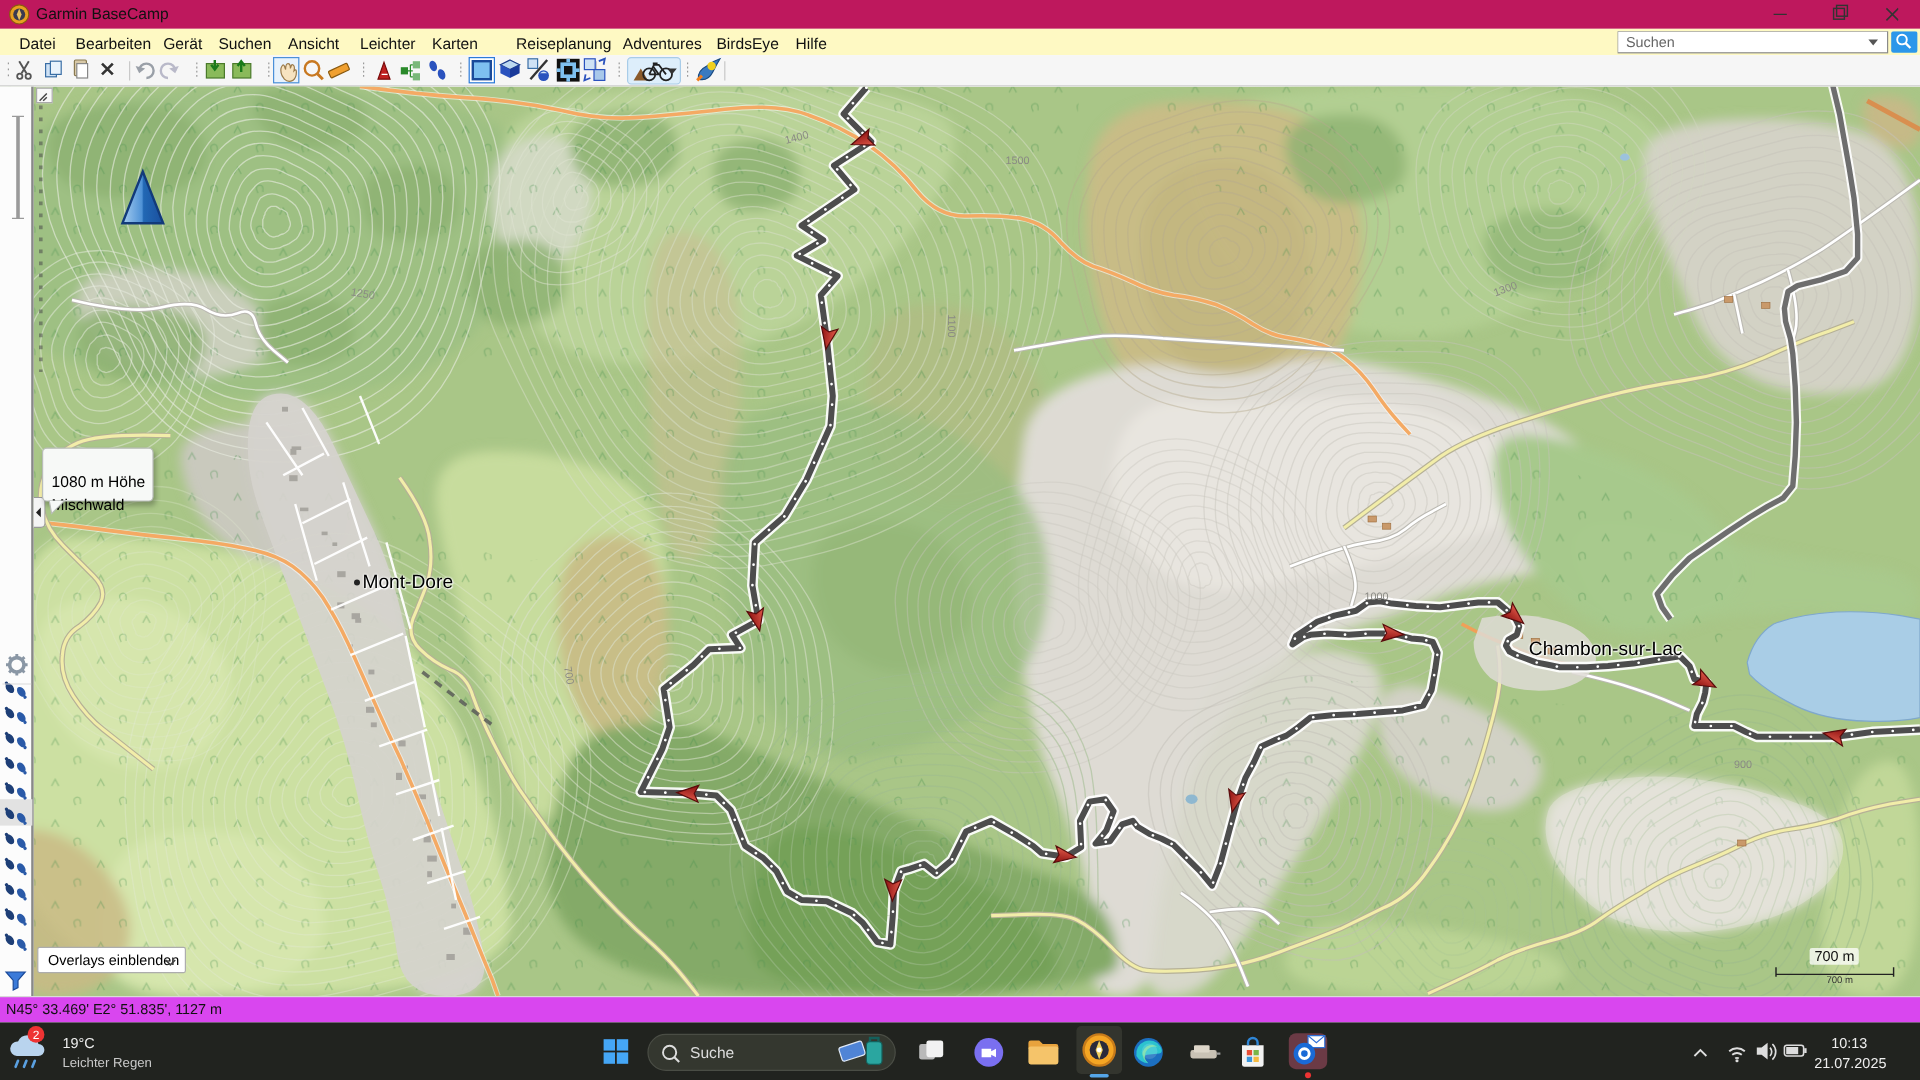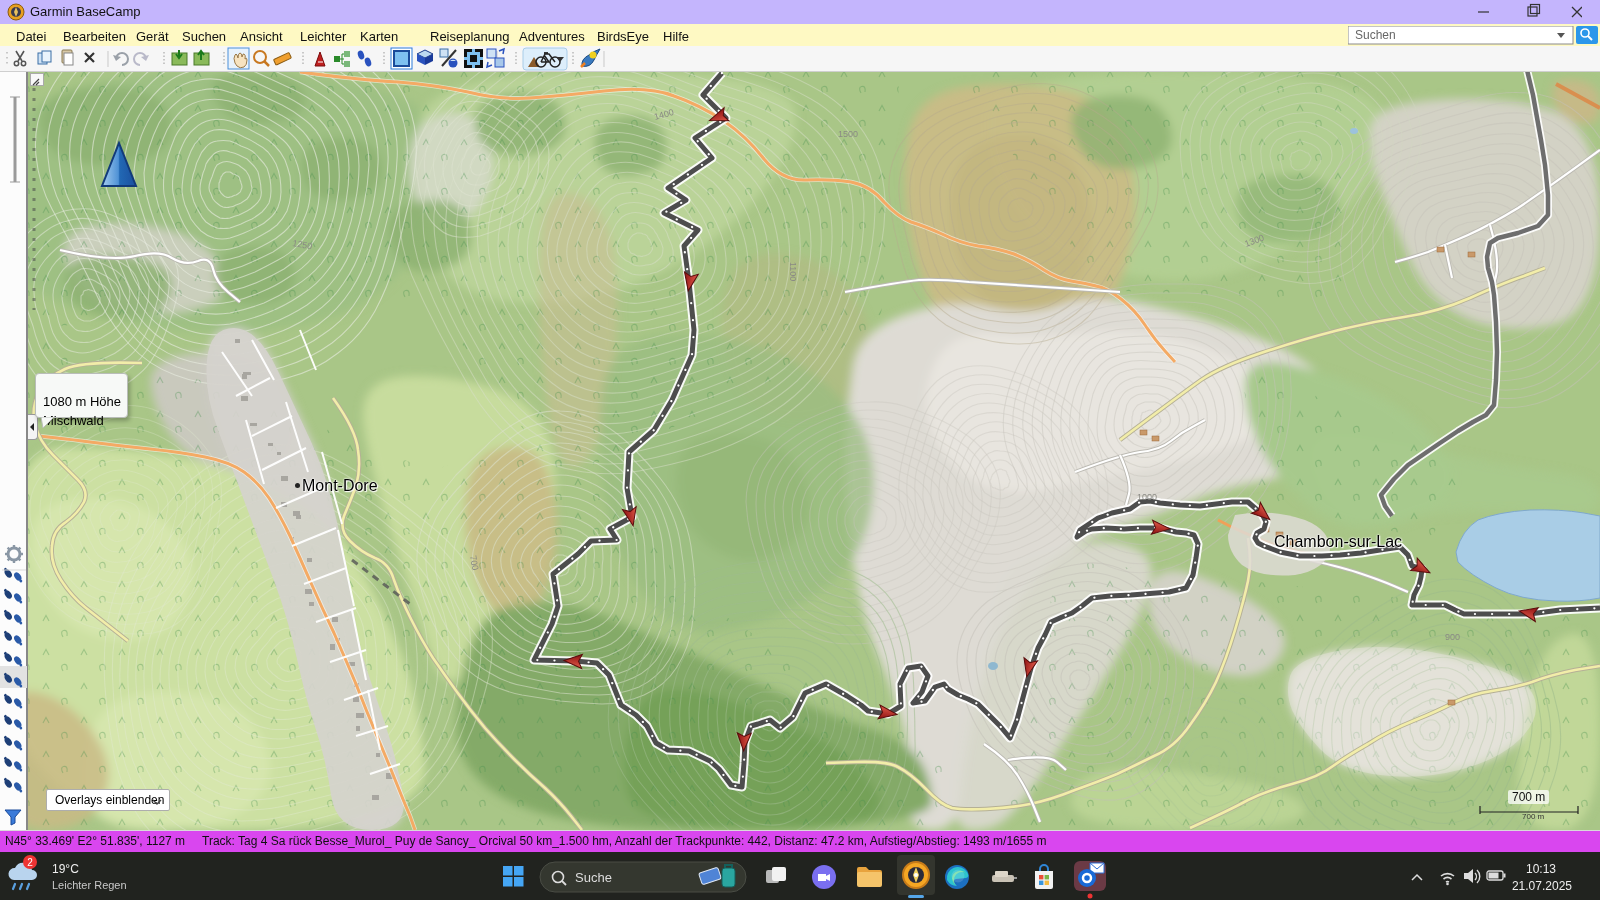--- a/index.html
+++ b/index.html
@@ -1,26 +1,26 @@
 <!DOCTYPE html>
 <html><head><meta charset="utf-8"><style>
 *{margin:0;padding:0;box-sizing:border-box}
 html,body{width:1600px;height:900px;overflow:hidden;font-family:"Liberation Sans",sans-serif}
-#titlebar{position:absolute;left:0;top:0;width:1600px;height:24px;background:#c4b5fd;}
+#titlebar{position:absolute;left:0;top:0;width:1600px;height:24px;background:#be185d;}
 #titlebar .tx{position:absolute;left:30px;top:4px;font-size:13px;color:#111}
 #menubar{position:absolute;left:0;top:24px;width:1600px;height:22px;background:#fef9c3;font-size:13px;color:#111}
 #menubar span{position:absolute;top:5px}
 #toolbar{position:absolute;left:0;top:46px;width:1600px;height:26px;background:#f6f6f6;border-bottom:1px solid #cfcfcf}
 #maprow{position:absolute;left:0;top:72px;width:1600px;height:758px;overflow:hidden}
 #map{position:absolute;left:0;top:0}
 #leftstrip{position:absolute;left:0;top:0;width:28px;height:758px;background:#fcfcfc;border-right:2px solid #888;}
 #statusbar{position:absolute;left:0;top:830px;width:1600px;height:22px;background:#d946ef;border-top:1px solid #d9d9d9;font-size:12px;color:#111}
 #taskbar{position:absolute;left:0;top:852px;width:1600px;height:48px;background:#21231f}
 .ttip{position:absolute;left:35px;top:373px;width:93px;height:45px;background:#f7f9f7;border:1px solid #b9bdb9;border-radius:4px;box-shadow:2px 3px 4px rgba(0,0,0,.25);font-size:13px;color:#000;padding:18px 0 0 7px;line-height:19px}
-.ovl{position:absolute;left:46px;top:789px;width:124px;height:22px;background:#fff;border:1px solid #adadad;border-radius:2px;font-size:12px;color:#000;padding:3px 0 0 8px}
+.ovl{position:absolute;left:31px;top:789px;width:124px;height:22px;background:#fff;border:1px solid #adadad;border-radius:2px;font-size:12px;color:#000;padding:3px 0 0 8px}
 .scalelbl{position:absolute;left:1508px;top:790px;font-size:12px;color:#111;background:rgba(255,255,255,.75);padding:0 4px;border-radius:2px}
 .maplbl{position:absolute;font-size:16px;color:#000;text-shadow:0 0 2px #fff,0 0 2px #fff,1px 1px 1px #fff}
 </style></head><body>
 <div id="titlebar">
 <svg width="18" height="18" style="position:absolute;left:7px;top:3px">
       <circle cx="9" cy="9" r="8" fill="#e8a020" stroke="#8a5a10"></circle>
       <circle cx="9" cy="9" r="5" fill="#3a3a50"></circle>
       <path d="M9,4 L11,9 L9,14 L7,9 Z" fill="#e8c060"></path>
     </svg>
 <span class="tx">Garmin BaseCamp</span>
@@ -744,21 +744,20 @@
         <stop offset="0.52" stop-color="#2268b4"></stop>
         <stop offset="1" stop-color="#1a4f9e"></stop>
       </linearGradient>
     </defs>
   </svg>
 <span class="maplbl" style="left:302px;top:477px">Mont-Dore</span>
 <div style="position:absolute;left:295px;top:483px;width:5px;height:5px;background:#222;border-radius:50%"></div>
 <span class="maplbl" style="left:1274px;top:533px">Chambon-sur-Lac</span>
 <div id="statusbar">
     <span style="position:absolute;left:5px;top:3px">N45° 33.469' E2° 51.835', 1127 m</span>
-    <span style="position:absolute;left:202px;top:3px">Track: Tag 4 Sa rück Besse_Murol_ Puy de Sancy_ Orcival 50 km_1.500 hm, Anzahl der Trackpunkte: 442, Distanz: 47.2 km, Aufstieg/Abstieg: 1493 m/1655 m</span>
   </div>
 <div id="taskbar"><svg width="1600" height="48">
 <g transform="translate(8,8)">
         <path d="M6,20 a6,6 0 0 1 1,-12 a9,9 0 0 1 17,2 a5,5 0 0 1 0,10 z" fill="#b9d4ee"></path>
         <path d="M7,24 l-2,5 M14,24 l-2,5 M21,24 l-2,5" stroke="#5aa0e0" stroke-width="2.2" stroke-linecap="round"></path>
         <circle cx="22" cy="2" r="7" fill="#e33"></circle>
         <text x="22" y="6" font-size="10" fill="#fff" text-anchor="middle" font-family="Liberation Sans">2</text>
       </g>
 <text x="52" y="21" font-size="12" fill="#eee" font-family="Liberation Sans">19°C</text>
 <text x="52" y="37" font-size="11" fill="#c9c9c9" font-family="Liberation Sans">Leichter Regen</text>

